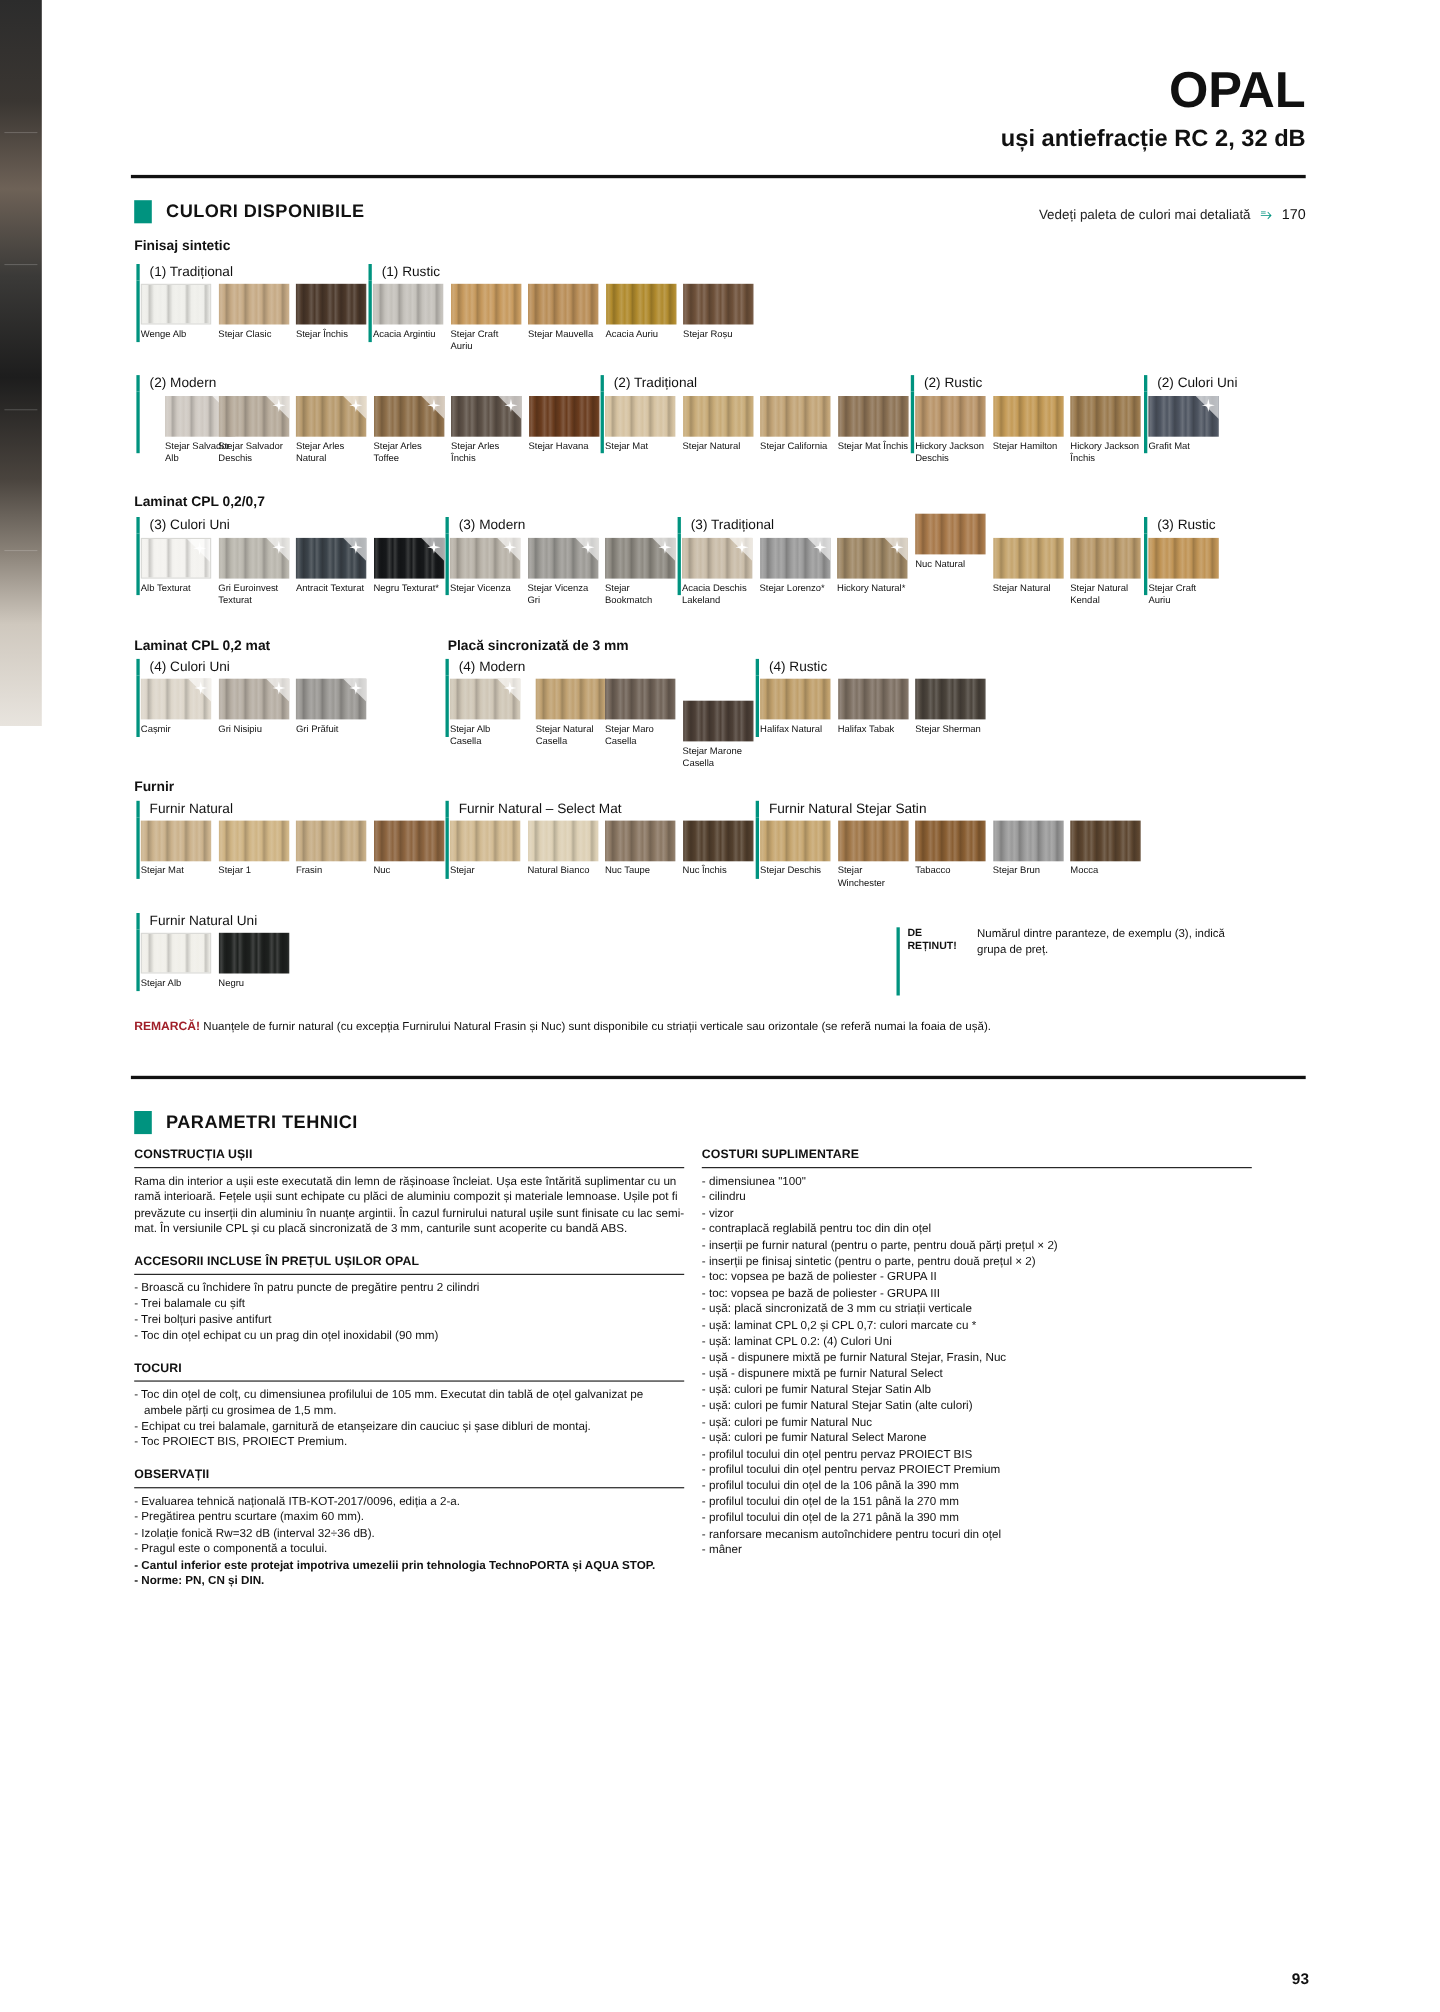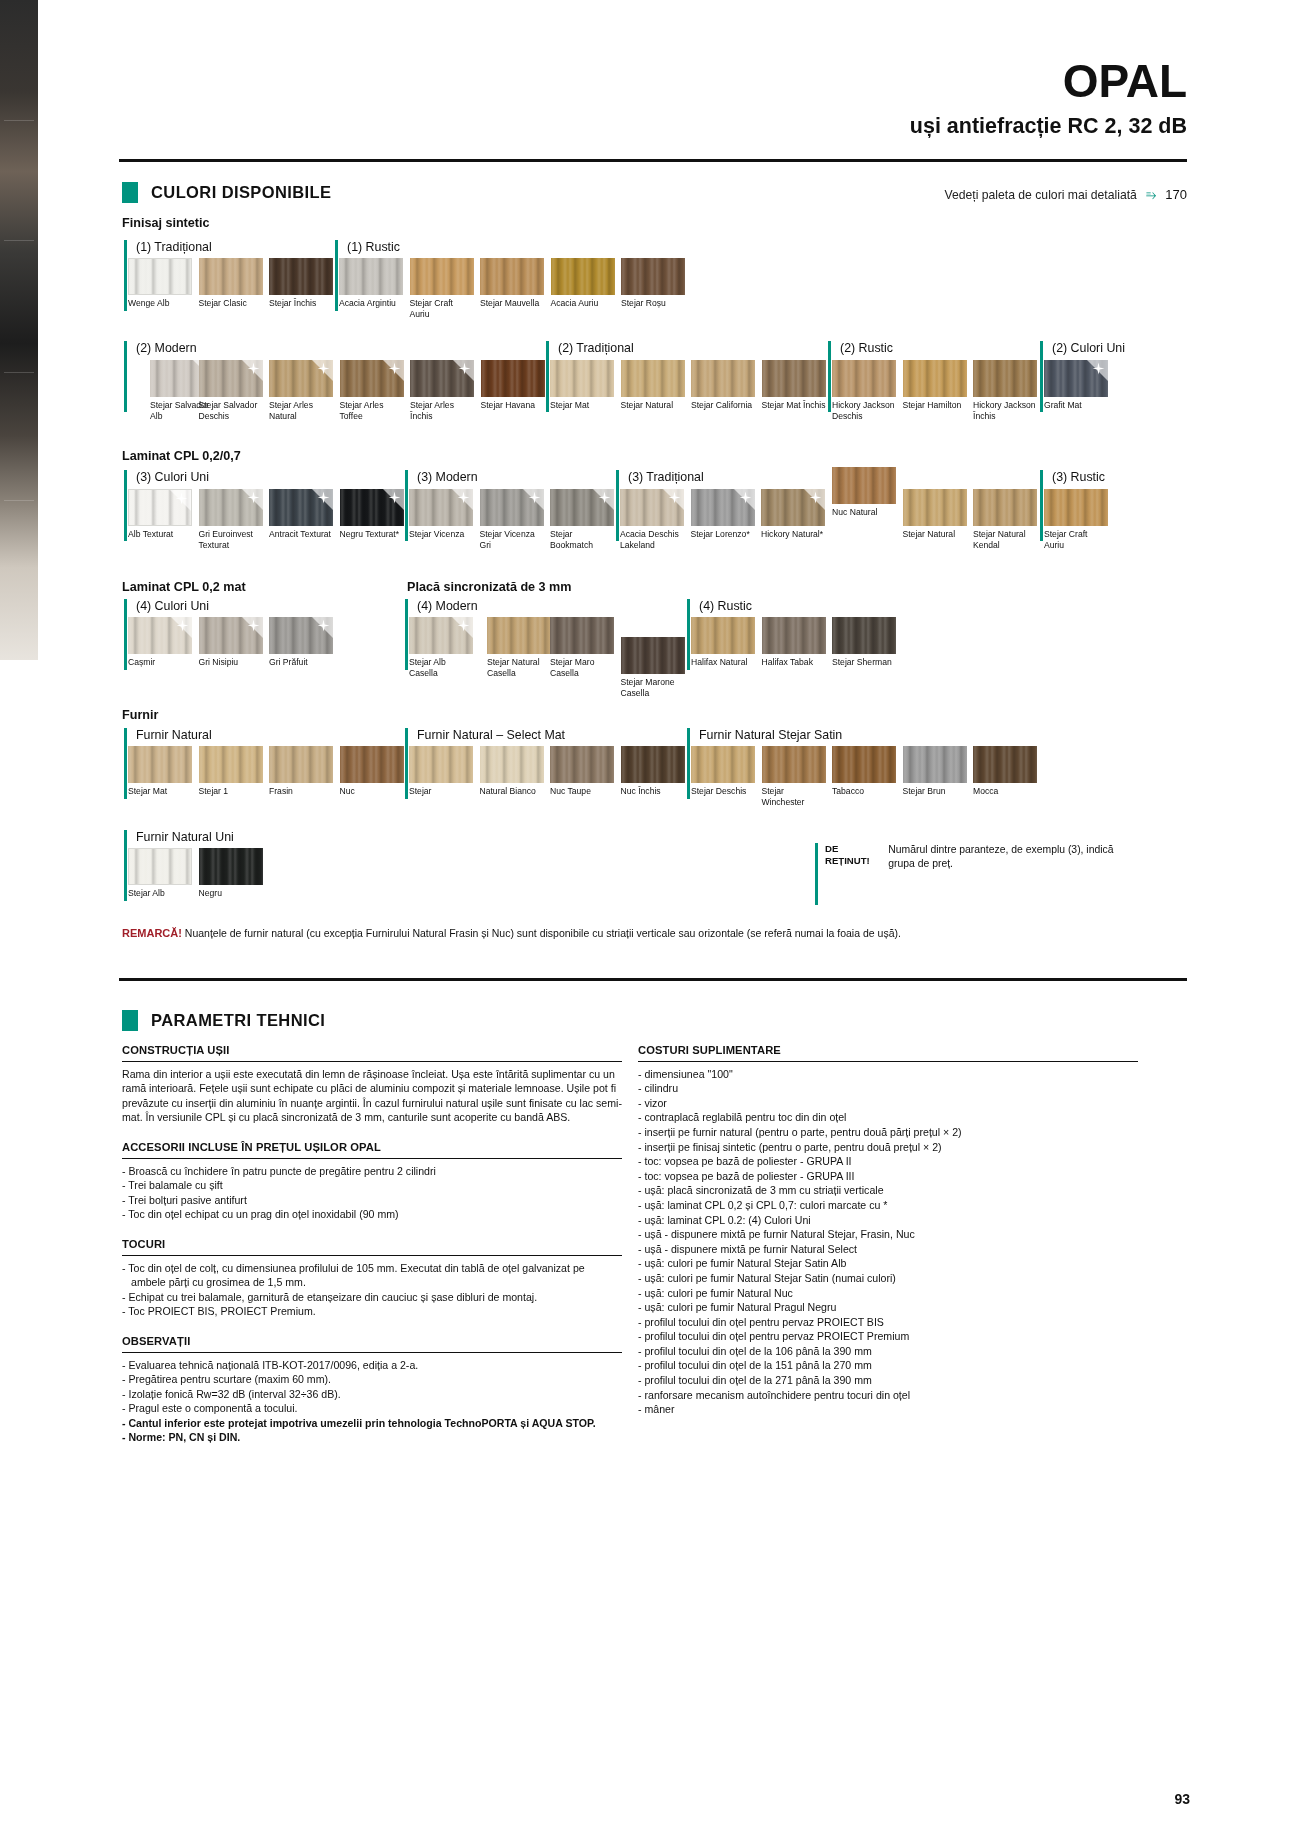--- a/index.html
+++ b/index.html
@@ -629,23 +629,23 @@
         <div class="li ind">- inserții pe furnir natural (pentru o parte, pentru două părți prețul × 2)</div>
         <div class="li ind">- inserții pe finisaj sintetic (pentru o parte, pentru două prețul × 2)</div>
         <div class="li ind">- toc: vopsea pe bază de poliester - GRUPA II</div>
         <div class="li ind">- toc: vopsea pe bază de poliester - GRUPA III</div>
         <div class="li ind">- ușă: placă sincronizată de 3 mm cu striații verticale</div>
         <div class="li ind">- ușă: laminat CPL 0,2 și CPL 0,7: culori marcate cu *</div>
         <div class="li ind">- ușă: laminat CPL 0.2: (4) Culori Uni</div>
         <div class="li ind">- ușă - dispunere mixtă pe furnir Natural Stejar, Frasin, Nuc</div>
         <div class="li ind">- ușă - dispunere mixtă pe furnir Natural Select</div>
         <div class="li ind">- ușă: culori pe fumir Natural Stejar Satin Alb</div>
-        <div class="li ind">- ușă: culori pe fumir Natural Stejar Satin (numai culori)</div>
+        <div class="li ind">- ușă: culori pe fumir Natural Stejar Satin (alte culori)</div>
         <div class="li ind">- ușă: culori pe fumir Natural Nuc</div>
-        <div class="li ind">- ușă: culori pe fumir Natural Pragul Negru</div>
+        <div class="li ind">- ușă: culori pe fumir Natural Select Marone</div>
         <div class="li ind">- profilul tocului din oțel pentru pervaz PROIECT BIS</div>
         <div class="li ind">- profilul tocului din oțel pentru pervaz PROIECT Premium</div>
         <div class="li ind">- profilul tocului din oțel de la 106 până la 390 mm</div>
         <div class="li ind">- profilul tocului din oțel de la 151 până la 270 mm</div>
         <div class="li ind">- profilul tocului din oțel de la 271 până la 390 mm</div>
         <div class="li ind">- ranforsare mecanism autoînchidere pentru tocuri din oțel</div>
         <div class="li ind">- mâner</div>
       </div>
   </div>
 

